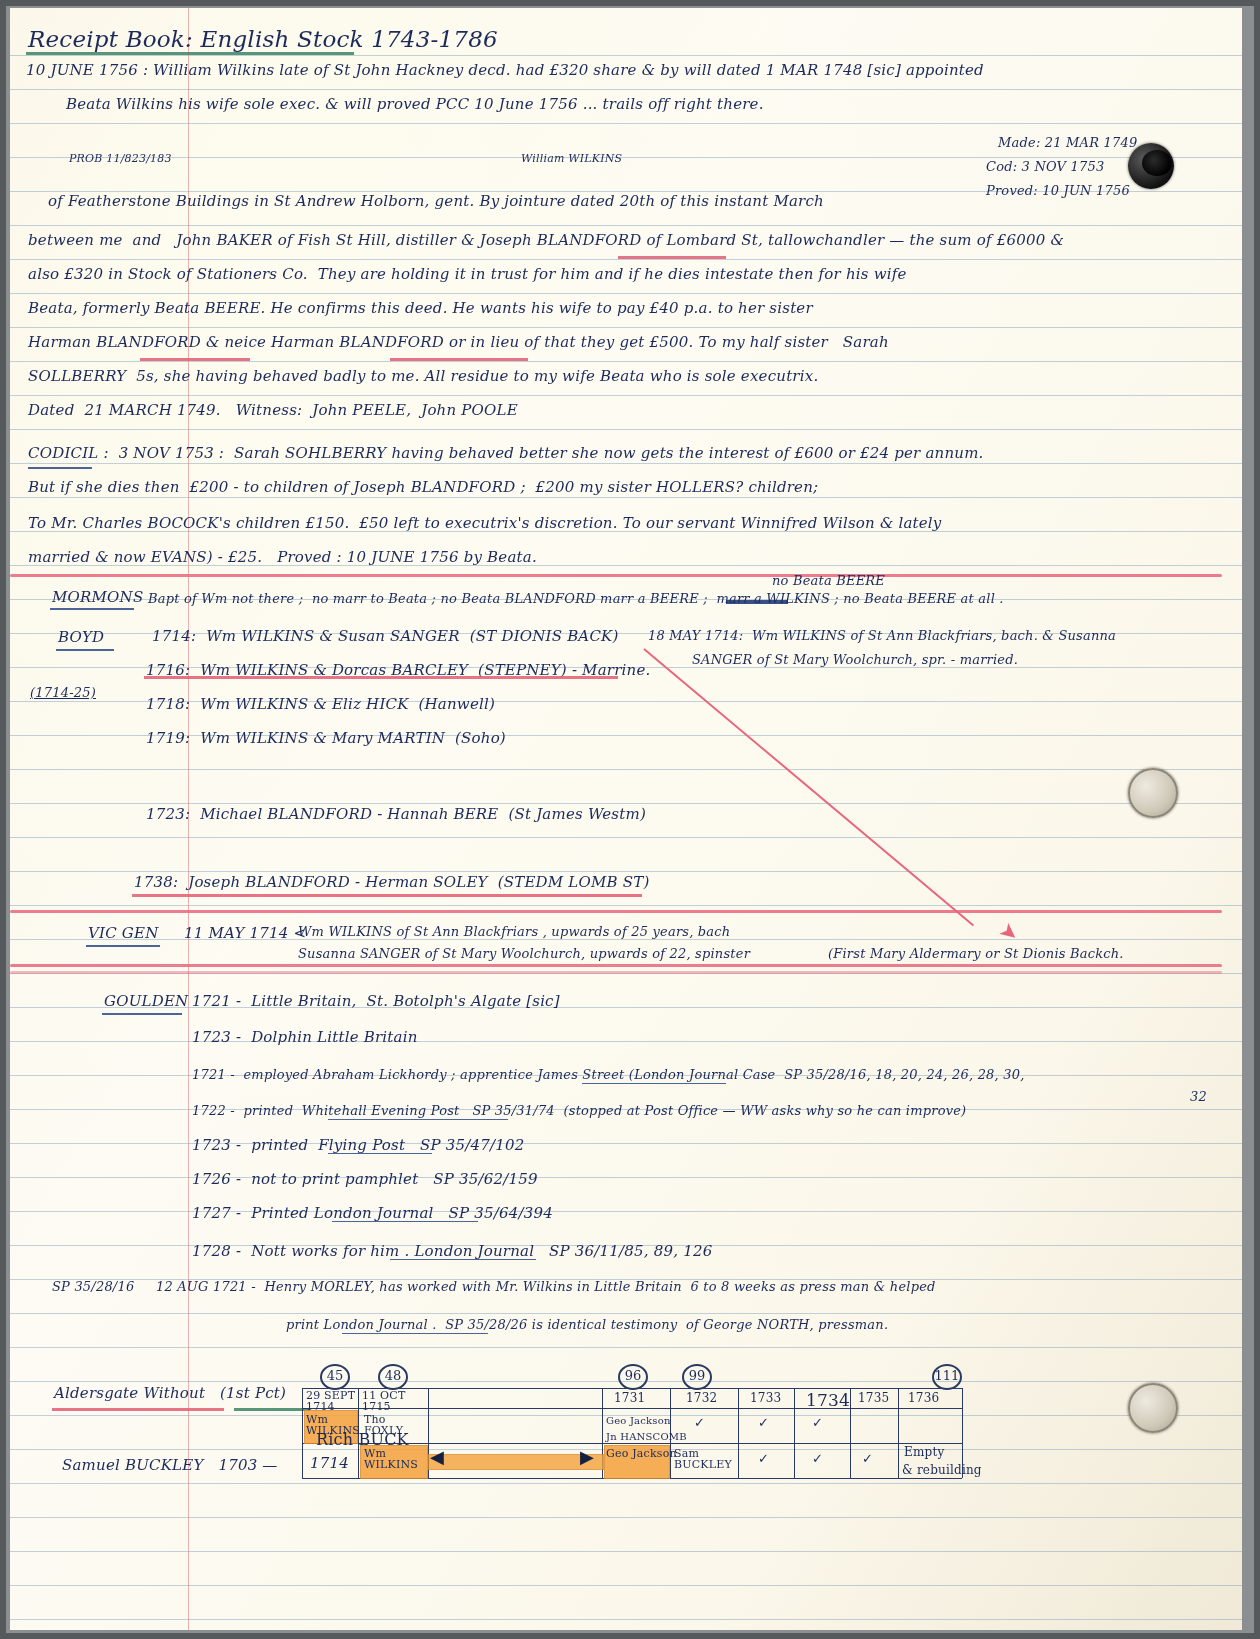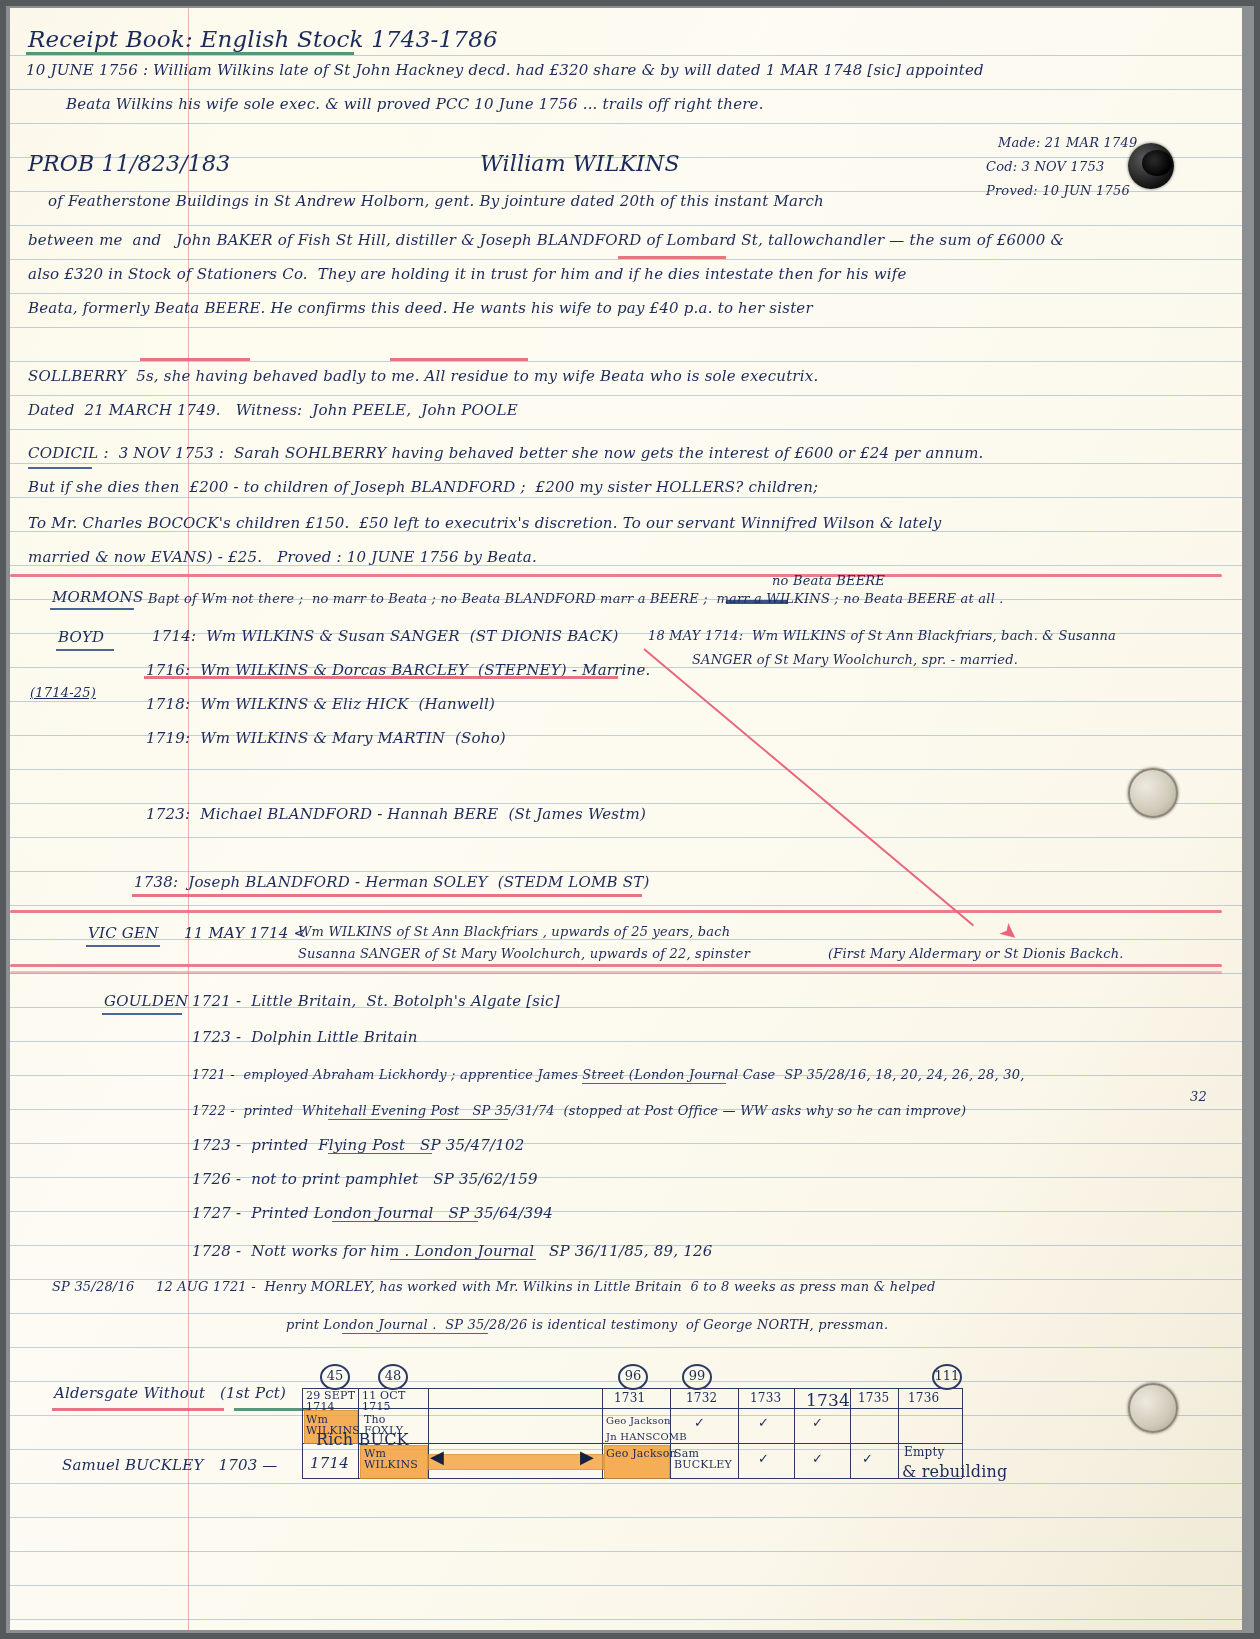--- a/index.html
+++ b/index.html
@@ -87,21 +87,21 @@
     font-family: "DejaVu Serif", serif;
     color: #1b2a5a;
     white-space: pre;
     line-height: 1;
     letter-spacing: 0.2px;
     transform-origin: left bottom;
   }
   .ital { font-style: italic; }
   .sm { font-size: 13px; }
   .md { font-size: 15px; }
-  .lg { font-size: 22px; }
+  .lg { font-size: 11px; margin-left: 41px; }
   .xl { font-size: 23px; }
 
   
   .uline {
     position: absolute;
     height: 2px;
     background: #2d4a8a;
     opacity: 0.85;
   }
   .uline.red { background: #e0536a; height: 3px; opacity: 0.8; }
@@ -179,20 +179,21 @@
 
     <div class="hw sm ital" style="left:988px; top:128px;">Made: 21 MAR 1749</div>
     <div class="hw sm ital" style="left:976px; top:152px;">Cod: 3 NOV 1753</div>
     <div class="hw sm ital" style="left:976px; top:176px;">Proved: 10 JUN 1756</div>
     <div class="blot" style="left:1132px; top:142px;"></div>
 
     <div class="hw md ital" style="left:38px; top:186px;">of Featherstone Buildings in St Andrew Holborn, gent. By jointure dated 20th of this instant March</div>
     <div class="hw md ital" style="left:18px; top:225px;">between me  and   John BAKER of Fish St Hill, distiller &amp; Joseph BLANDFORD of Lombard St, tallowchandler — the sum of £6000 &amp;</div>
     <div class="hw md ital" style="left:18px; top:259px;">also £320 in Stock of Stationers Co.  They are holding it in trust for him and if he dies intestate then for his wife</div>
     <div class="hw md ital" style="left:18px; top:293px;">Beata, formerly Beata BEERE. He confirms this deed. He wants his wife to pay £40 p.a. to her sister</div>
+    <div class="hw md ital" style="left:18px; top:327px;">Harman BLANDFORD &amp; neice Harman BLANDFORD or in lieu of that they get £500. To my half sister   Sarah</div>
     <div class="hw md ital" style="left:18px; top:361px;">SOLLBERRY  5s, she having behaved badly to me. All residue to my wife Beata who is sole executrix.</div>
     <div class="hw md ital" style="left:18px; top:395px;">Dated  21 MARCH 1749.   Witness:  John PEELE,  John POOLE</div>
 
     <div class="uline red" style="left:608px; top:248px; width:108px;"></div>
     <div class="uline red" style="left:130px; top:350px; width:110px;"></div>
     <div class="uline red" style="left:380px; top:350px; width:138px;"></div>
 
     <div class="hw md ital" style="left:18px; top:438px;">CODICIL :  3 NOV 1753 :  Sarah SOHLBERRY having behaved better she now gets the interest of £600 or £24 per annum.</div>
     <div class="uline" style="left:18px; top:459px; width:64px;"></div>
     <div class="hw md ital" style="left:18px; top:472px;">But if she dies then  £200 - to children of Joseph BLANDFORD ;  £200 my sister HOLLERS? children;</div>
@@ -319,21 +320,21 @@
     <div class="hw" style="left:306px; top:1424px; font-size:16px;">Rich BUCK</div>
     <div class="hw" style="left:354px; top:1440px; font-size:11px; line-height:11px; white-space:pre-line;">Wm
 WILKINS</div>
     <div class="hw" style="left:596px; top:1424px; font-size:10px;">Jn HANSCOMB</div>
     <div class="hw" style="left:596px; top:1440px; font-size:11px; line-height:11px; white-space:pre-line;">Geo Jackson</div>
     <div class="hw" style="left:664px; top:1440px; font-size:11px; line-height:11px; white-space:pre-line;">Sam
 BUCKLEY</div>
     <div class="hw" style="left:748px; top:1444px; font-size:13px;">✓</div>
     <div class="hw" style="left:802px; top:1444px; font-size:13px;">✓</div>
     <div class="hw" style="left:852px; top:1444px; font-size:13px;">✓</div>
-    <div class="hw" style="left:892px; top:1456px; font-size:16px;">&amp; rebuilding</div>
+    <div class="hw" style="left:892px; top:1456px; font-size:12px;">&amp; rebuilding</div>
 
     <div class="hw md ital" style="left:300px; top:1448px;">1714</div>
 
     <div class="hw" style="left:420px; top:1440px; font-size:18px; color:#16203f;">◀</div>
     <div class="hw" style="left:570px; top:1440px; font-size:18px; color:#16203f;">▶</div>
 
   </div>
 </div>
 
 </body></html>

